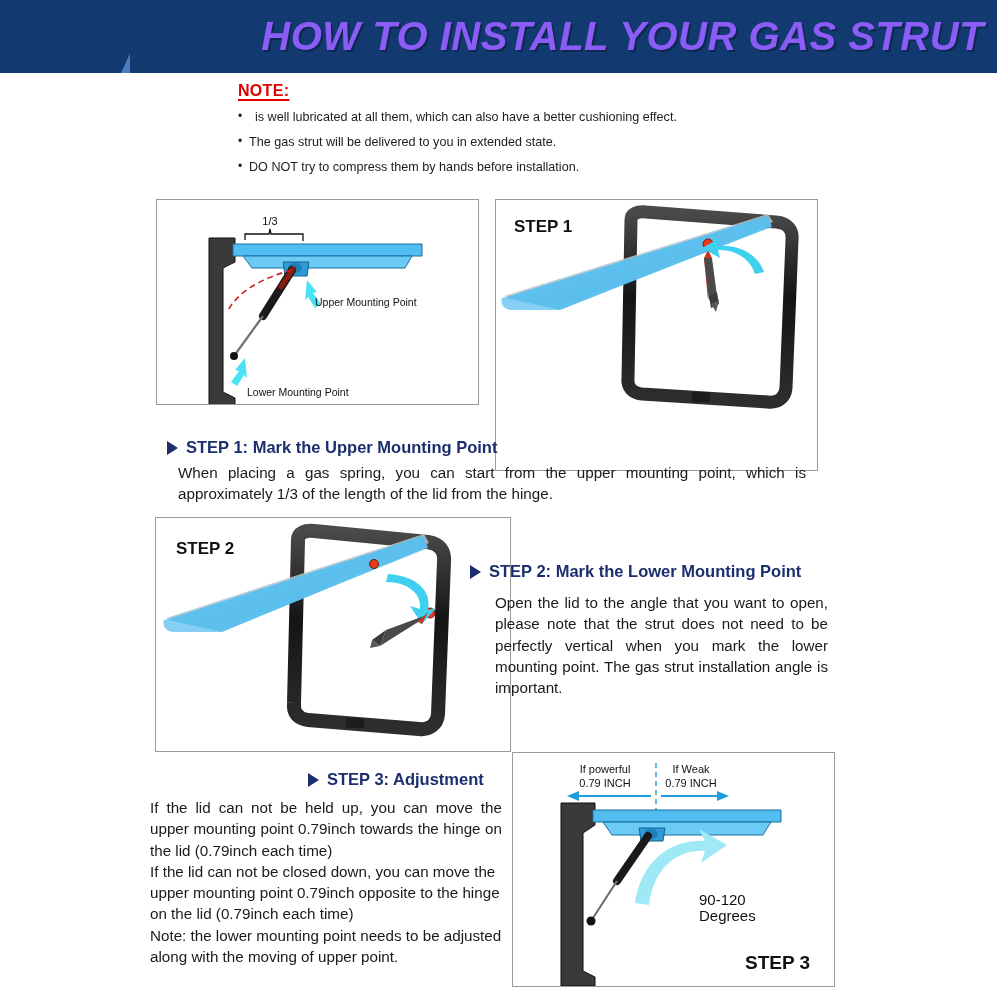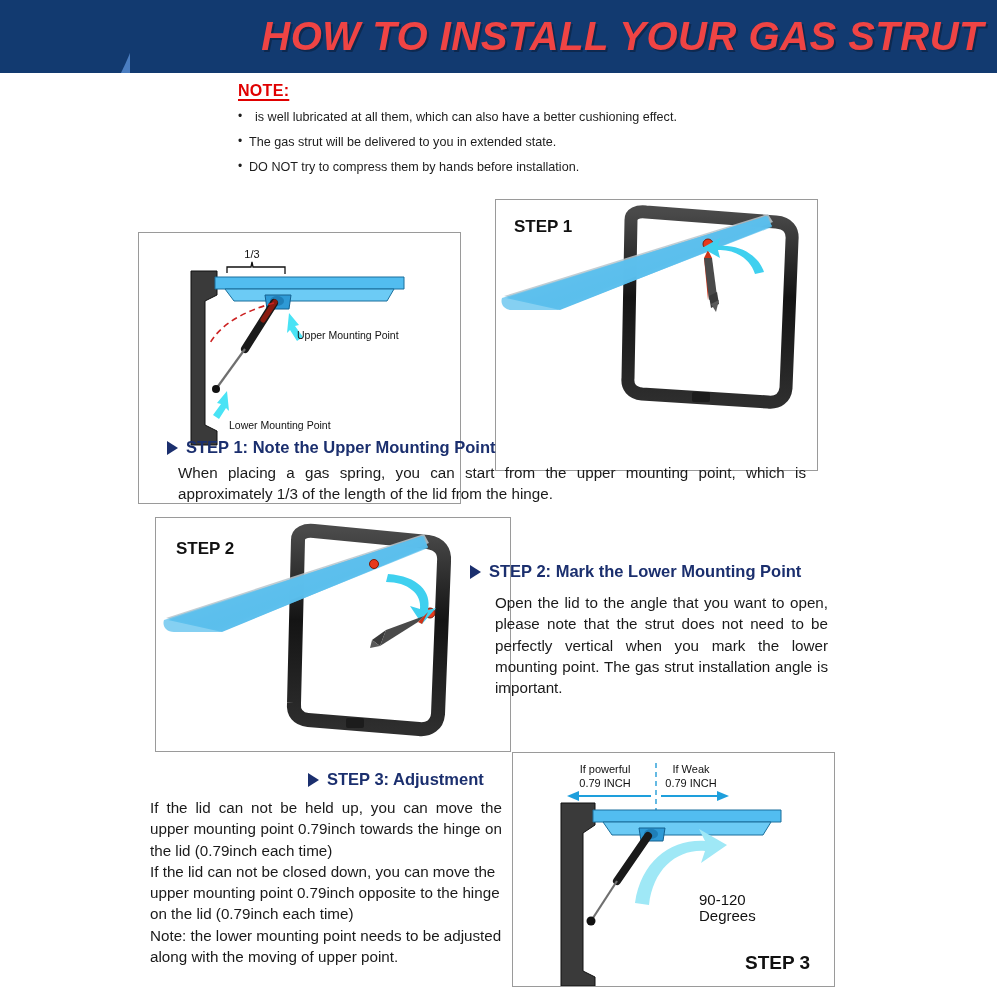--- a/index.html
+++ b/index.html
@@ -25,21 +25,21 @@
     position:absolute;left:-330px;top:-255px;width:480px;height:480px;
     background:#123a70;border-radius:0 0 275px 0;
   }
   .band-fill{
     position:absolute;left:130px;top:0;right:3px;height:73px;background:#123a70;
   }
   .header-title{
     position:absolute;left:0;top:0;width:1000px;height:73px;
     display:flex;align-items:center;justify-content:flex-end;
     padding-right:16px;box-sizing:border-box;
-    color:#ef4444;font-size:40px;font-weight:bold;font-style:italic;
+    color:#8b5cf6;font-size:40px;font-weight:bold;font-style:italic;
     letter-spacing:0.5px;white-space:nowrap;
     text-shadow:2px 2px 0 rgba(0,0,0,0.28);
     font-family:"Liberation Sans", sans-serif;
   }
 
   
   .note-wrap{position:absolute;left:238px;top:82px;width:700px;}
   .note-title{
     color:#e00000;font-size:16px;font-weight:bold;
     text-decoration:underline;text-underline-offset:3px;
@@ -48,21 +48,21 @@
   .note-list{margin:9px 0 0 0;padding:0;list-style:none;}
   .note-list li{
     font-size:12.6px;color:#1c1c1c;line-height:1.42;
     margin-bottom:7px;position:relative;padding-left:11px;
   }
   .note-list li .bul{position:absolute;left:0;top:-1px;font-size:12px;}
   .note-list li .l2{display:block;padding-left:6px;}
 
   
   .panel{position:absolute;border:1px solid #9a9a9a;background:#fff;box-sizing:border-box;overflow:hidden;}
-  #panel1{left:138px;top:199px;width:323px;height:272px;margin-top:33px;}
+  #panel1{left:156px;top:199px;width:323px;height:206px;}
   #panel2{left:495px;top:199px;width:323px;height:272px;}
   #panel3{left:155px;top:517px;width:356px;height:235px;}
   #panel4{left:512px;top:752px;width:323px;height:235px;}
 
   
   .step-head{
     position:absolute;color:#1b2f6e;font-weight:bold;font-size:16.5px;
     display:flex;align-items:center;gap:8px;white-space:nowrap;
   }
   .tri{
@@ -179,21 +179,21 @@
       <path d="M215,104 L223,100 L220,112 Z" fill="#5a5a5a"></path>
     </g>
 
     <path d="M268,72 C262,54 242,44 222,46 L224,38 L206,48 L224,58 L222,50 C238,49 254,58 259,74 Z" fill="#3fd0ef"></path>
     <text x="18" y="32" font-family="Liberation Sans, sans-serif" font-size="17" font-weight="bold" fill="#111">STEP 1</text>
   </svg>
 </div>
 
 <div class="step-head" id="step1-head">
   <span class="tri"></span>
-  <span>STEP 1: Note the Upper Mounting Point</span>
+  <span>STEP 1: Mark the Upper Mounting Point</span>
 </div>
 <div class="body-text" id="step1-body">When placing a gas spring, you can start from the upper mounting point, which is approximately 1/3 of the length of the lid from the hinge.</div>
 
 <div class="panel" id="panel3">
   <svg width="310" height="233" viewBox="0 0 310 233">
     <defs>
       <linearGradient id="gLid2" x1="0" y1="0" x2="1" y2="1">
         <stop offset="0%" stop-color="#8fd8f7"></stop>
           <stop offset="55%" stop-color="#4fb8ea"></stop>
         <stop offset="100%" stop-color="#7fd0f5"></stop>

